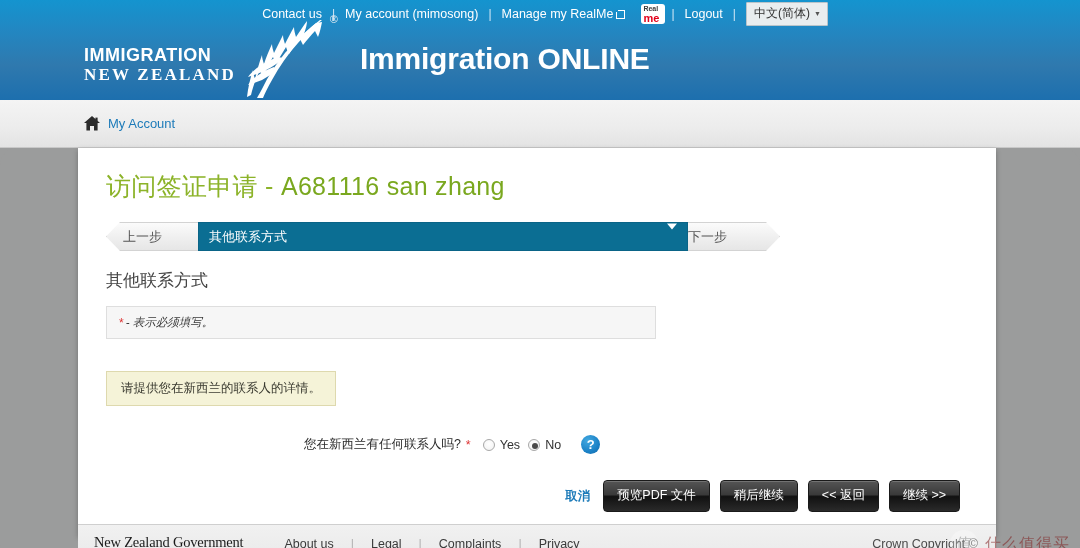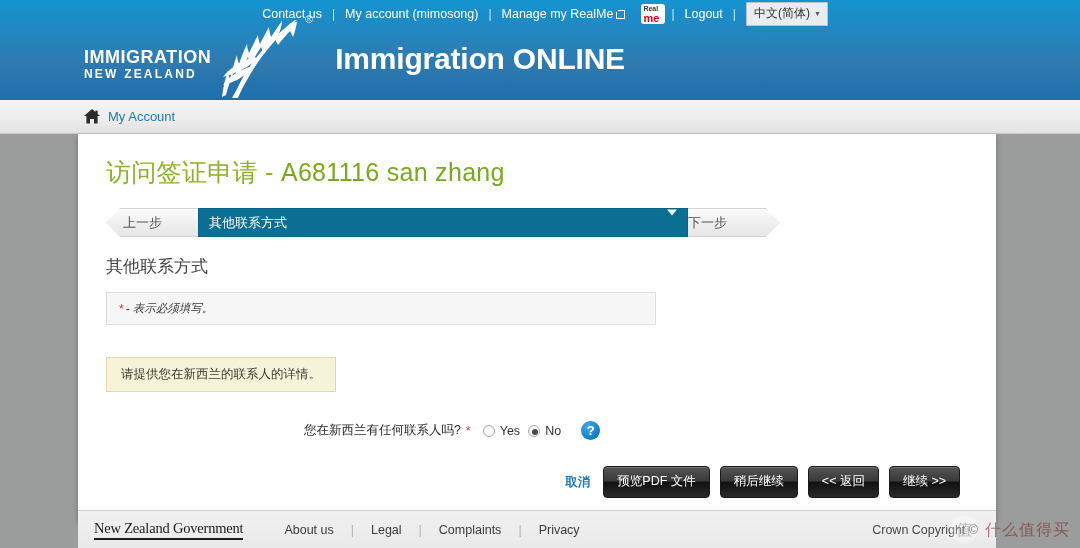--- a/index.html
+++ b/index.html
@@ -135,46 +135,46 @@
     text-align: left;
     padding-top: 10px;
   }
   .inz-words .l1 {
     font-size: 18px;
     font-weight: bold;
     letter-spacing: 0.5px;
     font-family: "Liberation Sans", sans-serif;
   }
   .inz-words .l2 {
-    font-size: 12px;
+    font-size: 17px;
     font-weight: bold;
     letter-spacing: 2.2px;
     margin-top: 2px;
-    font-family: Liberation Sans, sans-serif;
+    font-family: Liberation Serif, serif;
   }
   .fern { margin-left: 2px; position: relative; }
   .reg-mark {
     position: absolute;
     top: -2px; right: -8px;
     font-size: 11px;
     color: #dfe9f2;
   }
   .io-title {
     margin-left: 30px;
     color: #ffffff;
     font-size: 30px;
     font-weight: bold;
     letter-spacing: -0.2px;
     font-family: "Liberation Sans", sans-serif;
     white-space: nowrap;
   }
 
   
   .crumbstrip {
-    height: 34px;
+    height: 48px;
     background: linear-gradient(to bottom, #f4f4f4 0%, #ececec 60%, #e3e3e3 100%);
     border-bottom: 1px solid #c8c8c8;
     display: flex;
     align-items: center;
     padding-left: 84px;
     position: relative;
   }
   .crumbstrip .home-icon { margin-right: 8px; display:flex; align-items:center;}
   .crumbstrip a {
     color: #1d7bb9;

